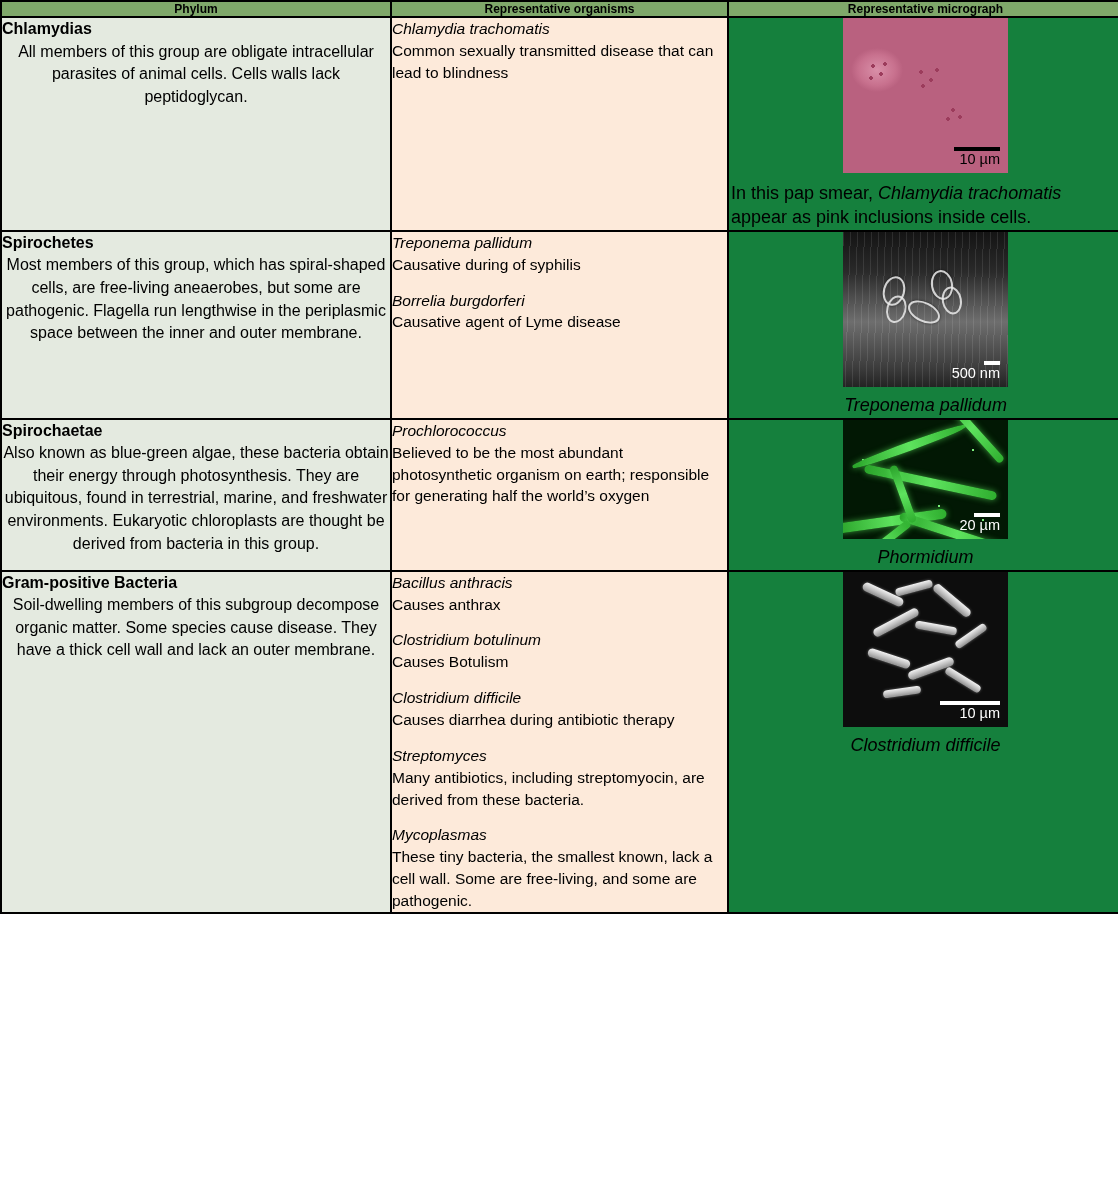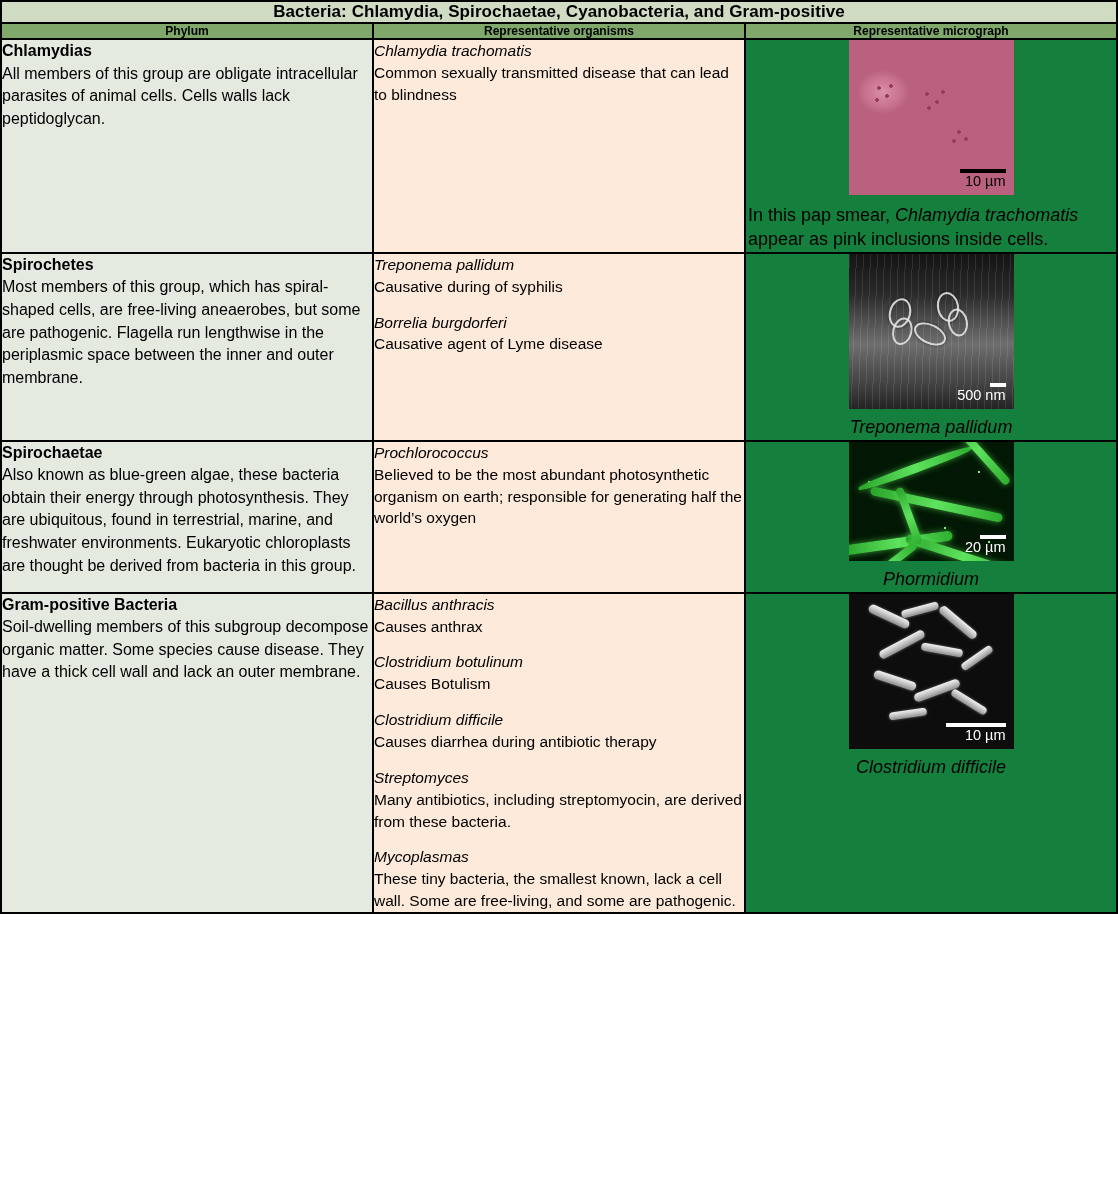--- a/index.html
+++ b/index.html
@@ -65,20 +65,21 @@
     padding: 12px 12px 14px 12px;
     font-size: 15.5px;
     line-height: 1.36;
   }
   .phylum-name {
     font-weight: bold;
     display: block;
   }
   .phylum-desc {
     display: block;
+    text-align: center;
   }
   .org-block { margin-bottom: 14px; }
   .org-block:last-child { margin-bottom: 0; }
   .org-name {
     font-style: italic;
     display: block;
   }
   .org-desc { display: block; }
 
   .micro-wrap {
@@ -226,23 +227,20 @@
     border-radius: 6px;
     box-shadow: 0 0 3px rgba(255,255,255,.35);
   }
 </style>
 </head>
 <body>
 
 <div id="page">
 <table class="bact">
   <tbody>
-    <tr>
-      <td class="title-cell" colspan="3">Bacteria: Chlamydia, Spirochaetae, Cyanobacteria, and Gram-positive</td>
-    </tr>
     <tr>
       <td class="hdr-cell col-phylum">Phylum</td>
       <td class="hdr-cell col-org">Representative organisms</td>
       <td class="hdr-cell col-micro">Representative micrograph</td>
     </tr>
 
     <tr>
       <td class="phylum">
         <span class="phylum-name">Chlamydias</span>
         <span class="phylum-desc">All members of this group are obligate intracellular parasites of animal cells. Cells walls lack peptidoglycan.</span>

